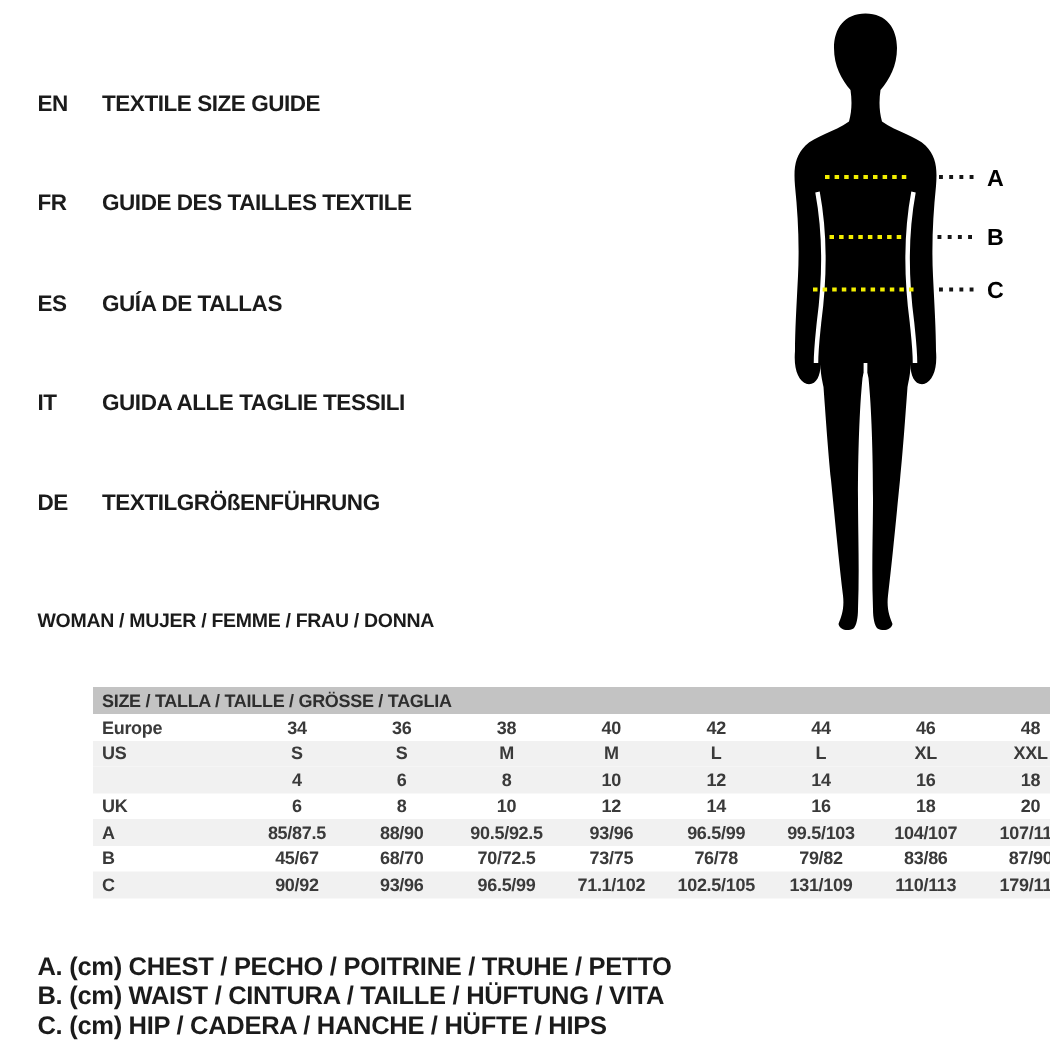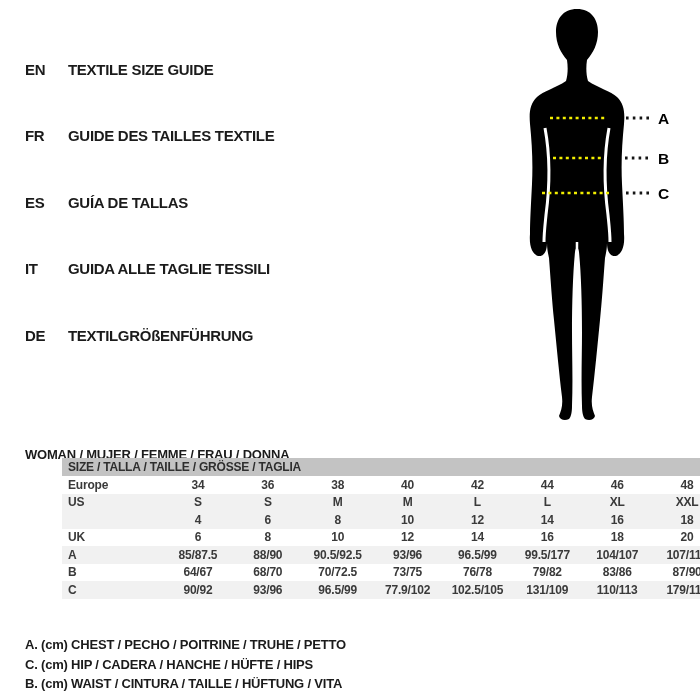--- a/index.html
+++ b/index.html
@@ -10,32 +10,32 @@
   
   .lang-block{position:absolute;left:25px;top:14px;}
   .lang-row{display:flex;height:22.5px;align-items:center;font-size:15px;letter-spacing:-0.3px;margin-top:44px;}
   .lang-code{width:43px;flex:0 0 43px;}
   .lang-label{white-space:nowrap;}
   
   .figure-wrap{position:absolute;left:455px;top:0;width:240px;height:440px;}
   .figure-wrap svg{display:block;}
   .marker-label{font-family:"Liberation Sans",sans-serif;font-weight:700;font-size:15.5px;}
   
-  .gender-line{position:absolute;left:25px;top:447px;font-size:13px;letter-spacing:-0.2px;}
+  .gender-line{position:absolute;left:25px;top:406px;font-size:13px;letter-spacing:-0.2px;}
   
   .size-table{position:absolute;left:15px;top:458px;width:660px;font-size:12px;letter-spacing:-0.2px;color:#3a3a3a;margin-left:47px;}
   .t-header{height:18px;background:var(--header-bg,#c3c3c3);display:flex;align-items:center;
     padding-left:6px;box-sizing:border-box;color:#2e2e2e;}
   .trow{display:grid;grid-template-columns:101px repeat(8,1fr);height:17.5px;}
   .trow.shaded{background:var(--shade-bg,#f1f1f1);}
   .tcell{display:flex;align-items:center;justify-content:center;}
   .tcell.label{justify-content:flex-start;padding-left:6px;}
   
   .legend{position:absolute;left:25px;top:635px;}
-  .legend-item{height:19.5px;display:flex;align-items:center;font-size:13px;letter-spacing:-0.2px;white-space:nowrap;}
+  .legend-item{height:19.5px;display:flex;align-items:center;font-size:17px;letter-spacing:-0.2px;white-space:nowrap;}
 </style>
 </head>
 <body>
 
 <div class="page">
 
   <div class="lang-block">
     <div class="lang-row">
       <span class="lang-code">EN</span>
       <span class="lang-label">TEXTILE SIZE GUIDE</span>
@@ -165,48 +165,48 @@
           <div class="tcell">18</div>
           <div class="tcell">20</div>
         </div>
         <div class="trow shaded">
           <div class="tcell label">A</div>
           <div class="tcell">85/87.5</div>
           <div class="tcell">88/90</div>
           <div class="tcell">90.5/92.5</div>
           <div class="tcell">93/96</div>
           <div class="tcell">96.5/99</div>
-          <div class="tcell">99.5/177</div>
+          <div class="tcell">99.5/103</div>
           <div class="tcell">104/107</div>
           <div class="tcell">107/110</div>
         </div>
         <div class="trow">
           <div class="tcell label">B</div>
-          <div class="tcell">64/67</div>
+          <div class="tcell">45/67</div>
           <div class="tcell">68/70</div>
           <div class="tcell">70/72.5</div>
           <div class="tcell">73/75</div>
           <div class="tcell">76/78</div>
           <div class="tcell">79/82</div>
           <div class="tcell">83/86</div>
           <div class="tcell">87/90</div>
         </div>
         <div class="trow shaded">
           <div class="tcell label">C</div>
           <div class="tcell">90/92</div>
           <div class="tcell">93/96</div>
           <div class="tcell">96.5/99</div>
-          <div class="tcell">77.9/102</div>
+          <div class="tcell">71.1/102</div>
           <div class="tcell">102.5/105</div>
           <div class="tcell">131/109</div>
           <div class="tcell">110/113</div>
           <div class="tcell">179/119</div>
         </div>
       </div>
   </div>
 
   <div class="legend">
     <div class="legend-item">A. (cm) CHEST / PECHO / POITRINE / TRUHE / PETTO</div>
+    <div class="legend-item">B. (cm) WAIST / CINTURA / TAILLE / HÜFTUNG / VITA</div>
     <div class="legend-item">C. (cm) HIP / CADERA / HANCHE / HÜFTE / HIPS</div>
-    <div class="legend-item">B. (cm) WAIST / CINTURA / TAILLE / HÜFTUNG / VITA</div>
   </div>
 
 </div>
 
 </body></html>

